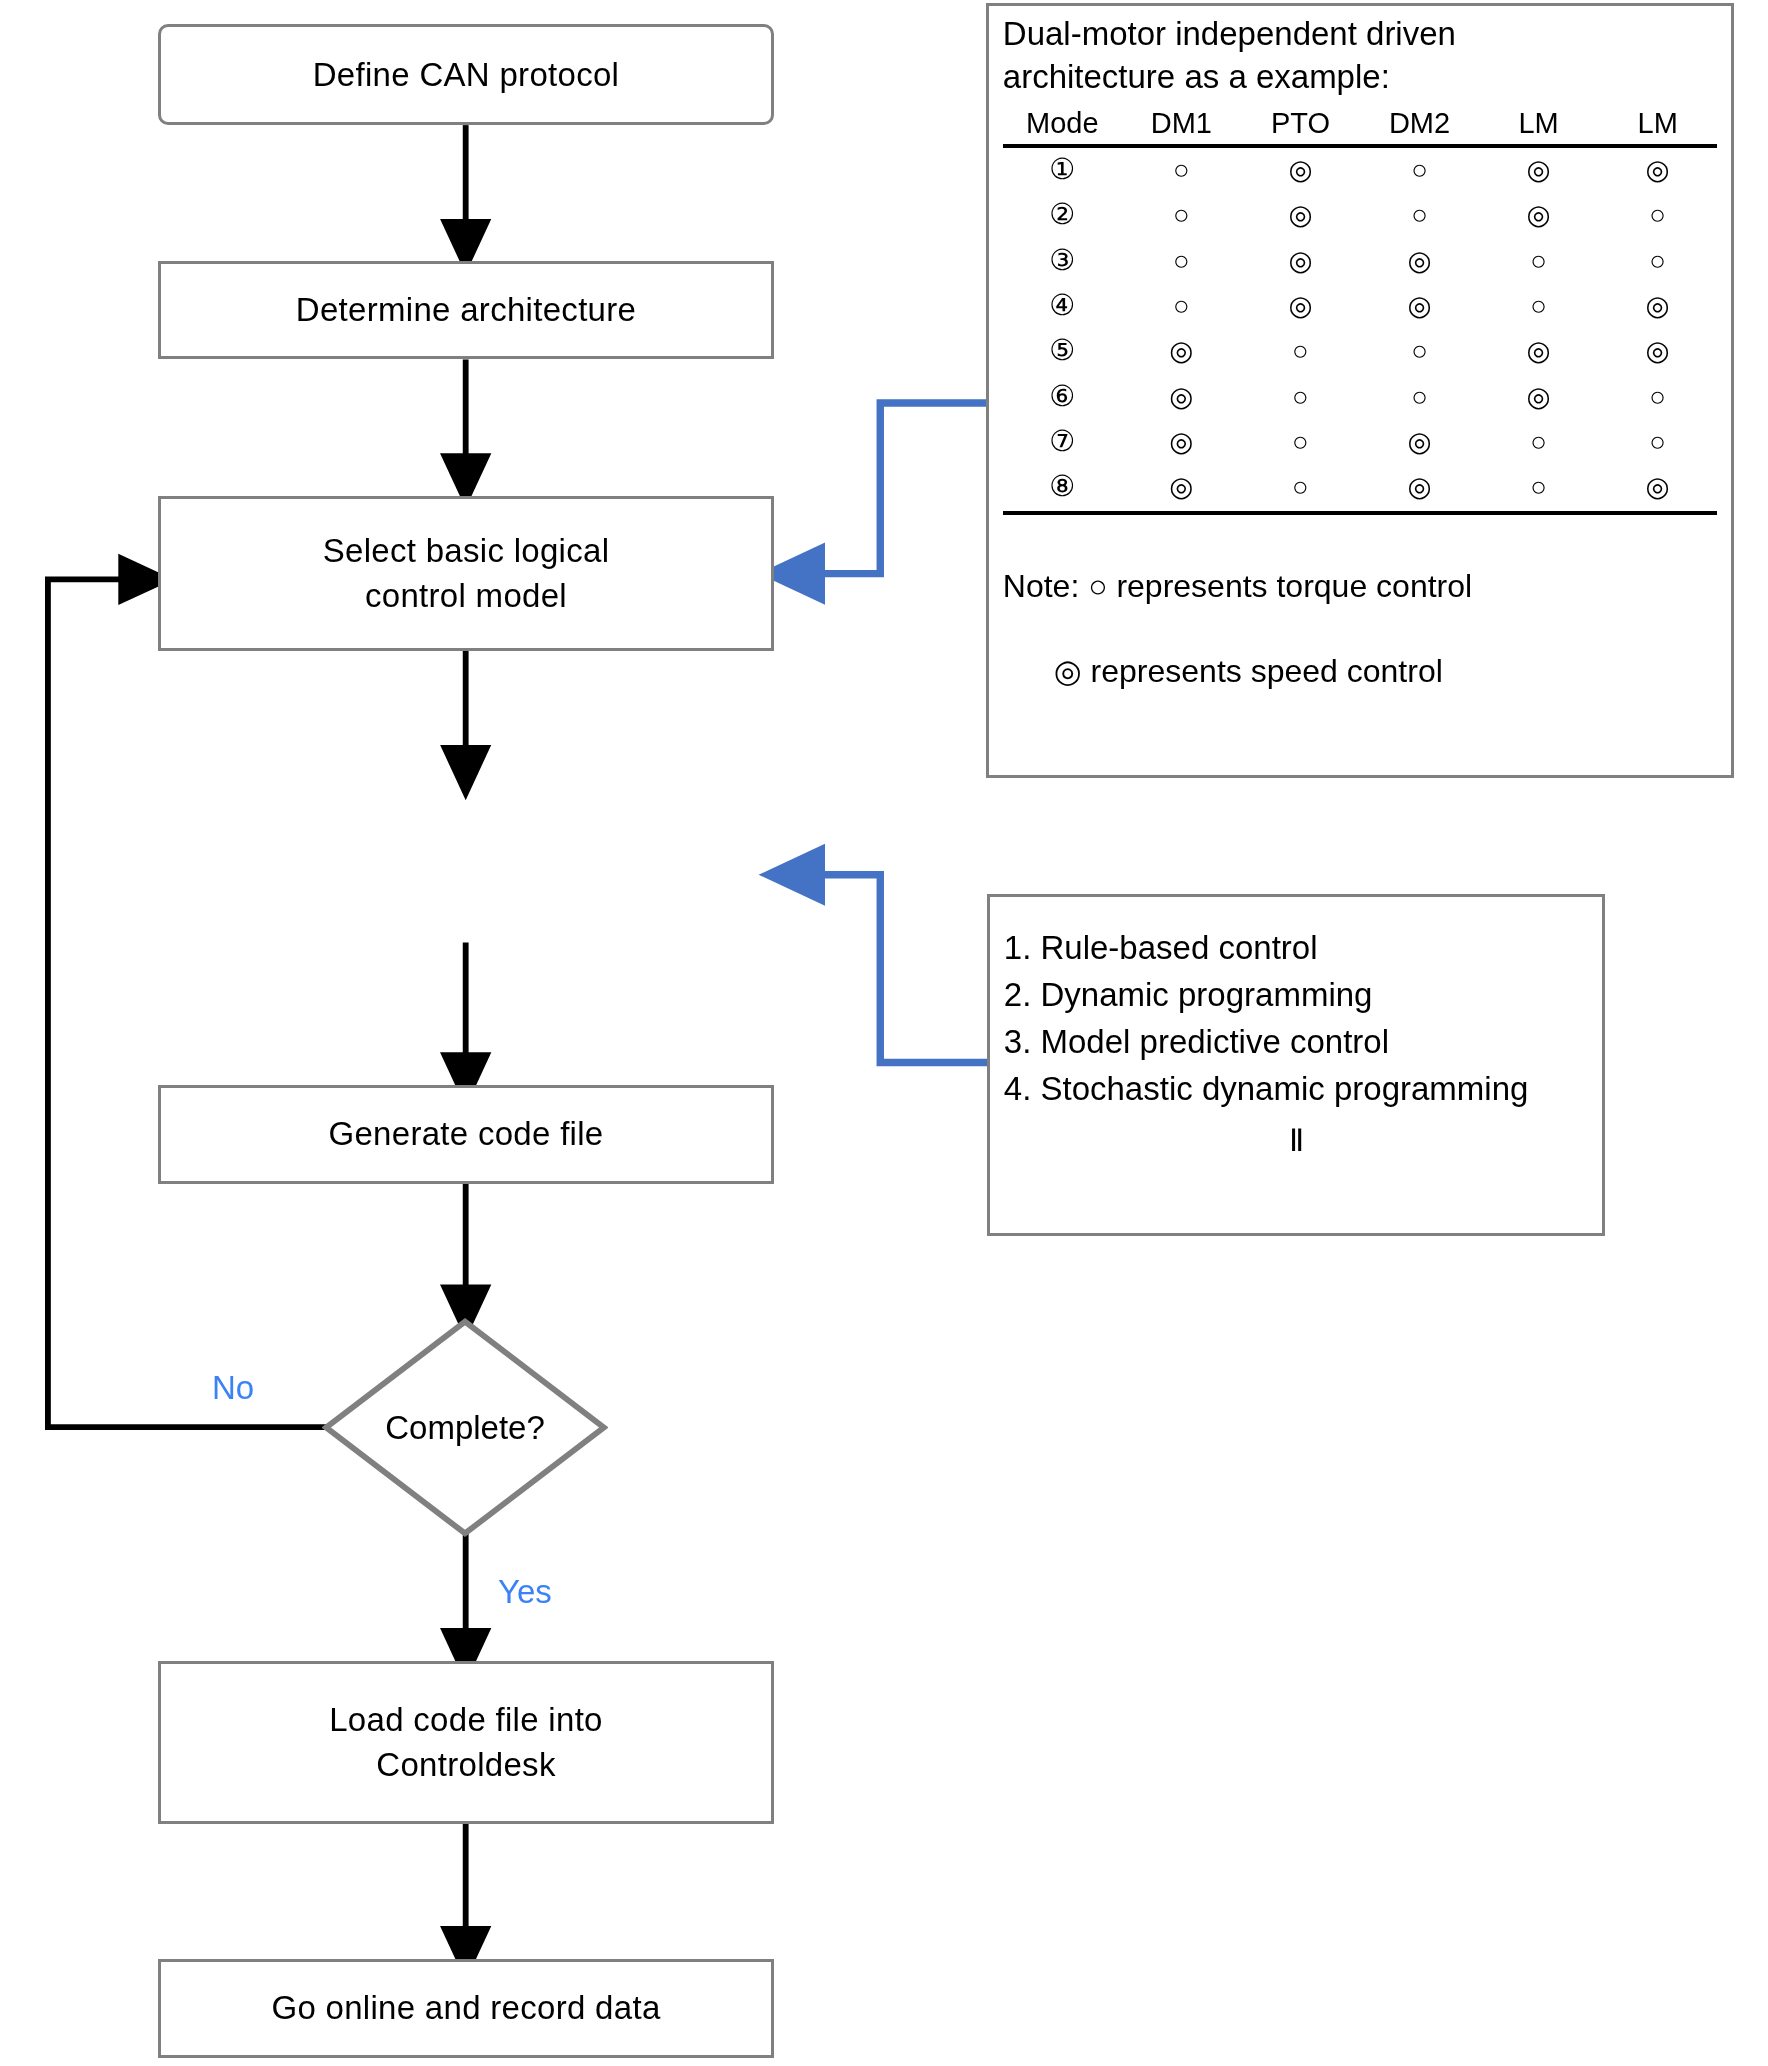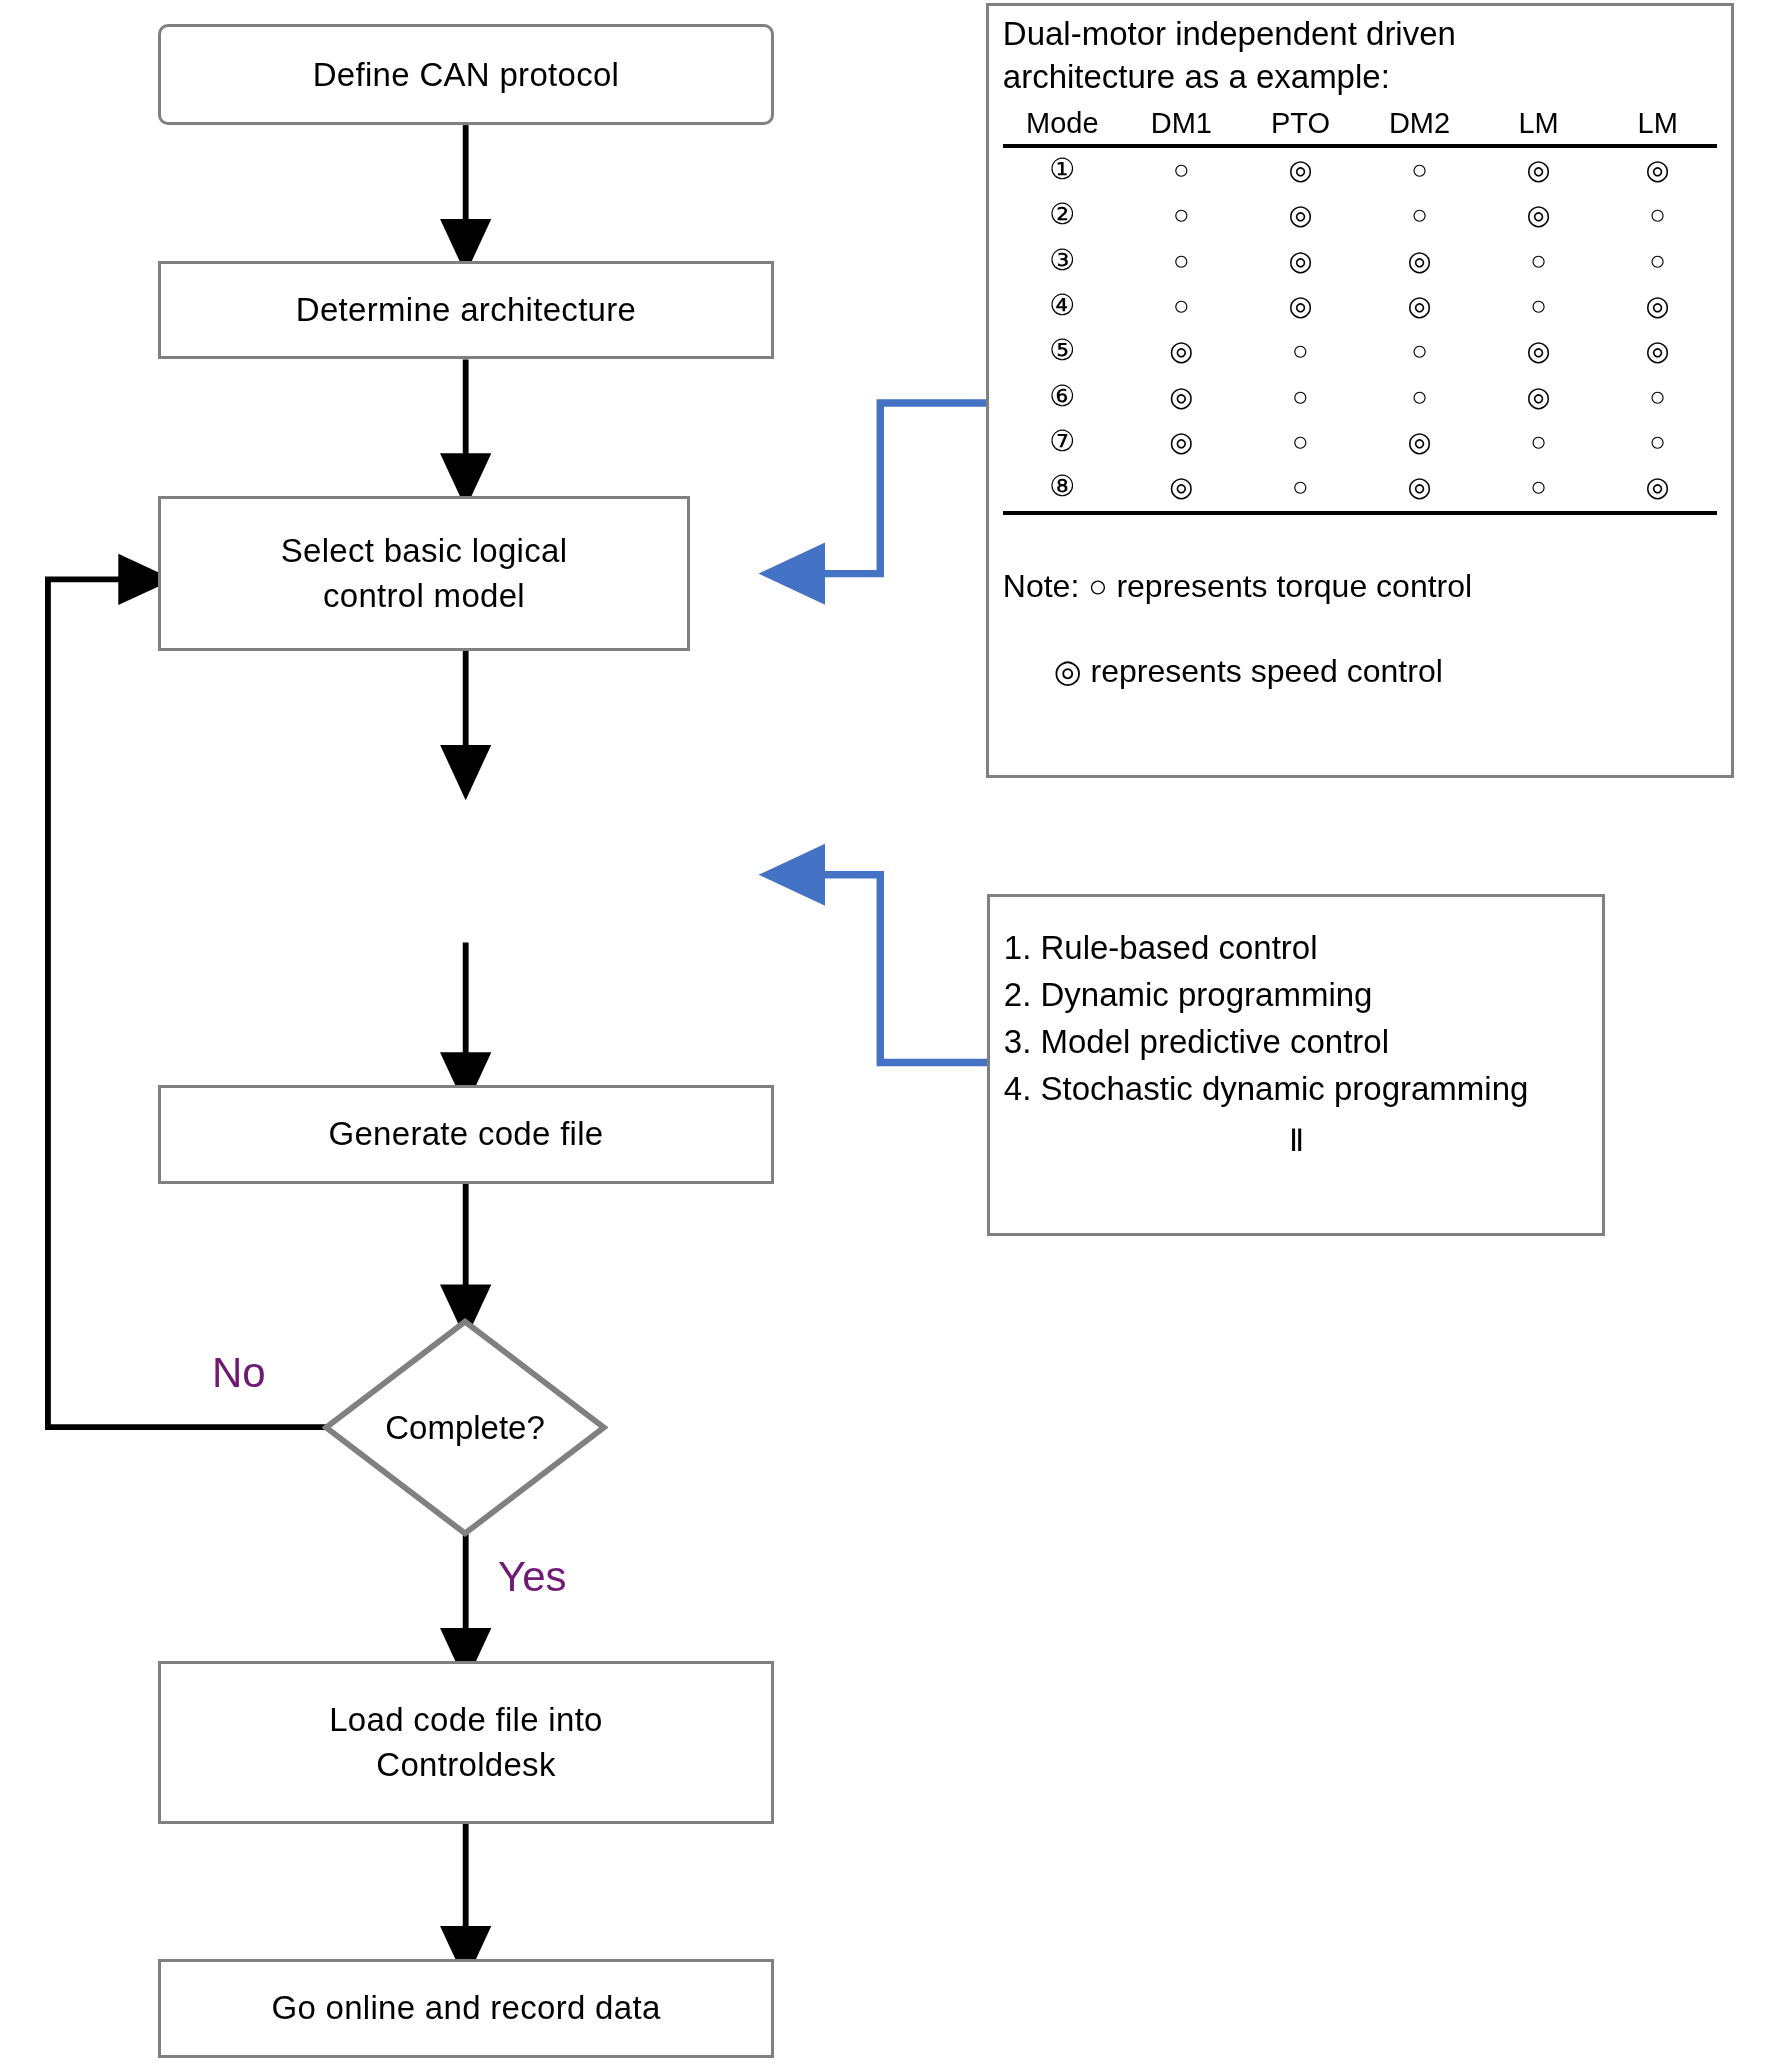--- a/index.html
+++ b/index.html
@@ -101,22 +101,23 @@
     color:#000;
     margin-top:9.5px;
     letter-spacing:-1.1px;
   }
 
   
   .conn{position:absolute;left:0;top:0;width:1769px;height:2066px;pointer-events:none;}
 
   .edgelabel{
     position:absolute;
-    font-size:42px;
-    color:#701a75;
+    font-size:33px;
+    color:#3b82f6;
+    margin-top:20px;
   }
 </style>
 </head>
 <body>
 
 <div id="page">
 
   <svg class="conn" viewBox="0 0 3336 3897" xmlns="http://www.w3.org/2000/svg">
     <defs>
       <marker id="ah-blk" markerWidth="11" markerHeight="11" refX="5.2" refY="5" orient="auto" markerUnits="strokeWidth">
@@ -145,21 +146,21 @@
   </svg>
 
   <div class="fbox" style="left:158px;top:24.4px;width:616px;height:101px;border-radius:10px;">
     <span>Define CAN protocol</span>
   </div>
 
   <div class="fbox" style="left:158px;top:261px;width:616px;height:98px;">
     <span>Determine architecture</span>
   </div>
 
-  <div class="fbox" style="left:158px;top:496px;width:532px;height:155px;flex-direction:column;">
+  <div class="fbox" style="left:158px;top:496px;width:616px;height:155px;flex-direction:column;">
     <span>Select basic logical</span>
     <span>control model</span>
   </div>
 
 
   <div class="fbox" style="left:158px;top:1085px;width:616px;height:99px;">
     <span>Generate code file</span>
   </div>
 
   <div class="fbox" style="left:158px;top:1661px;width:616px;height:163px;flex-direction:column;">

